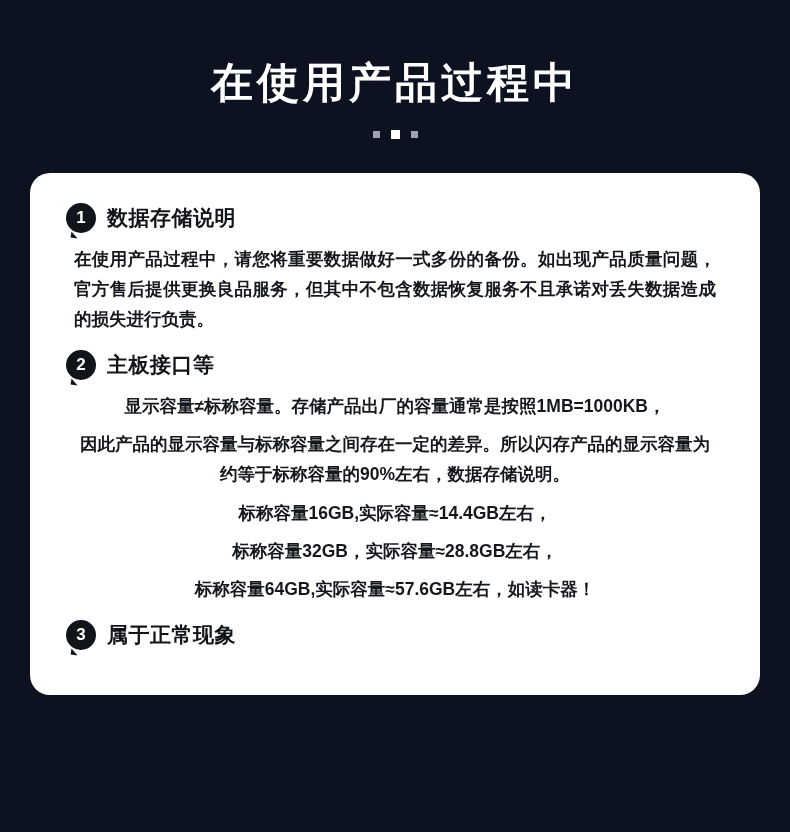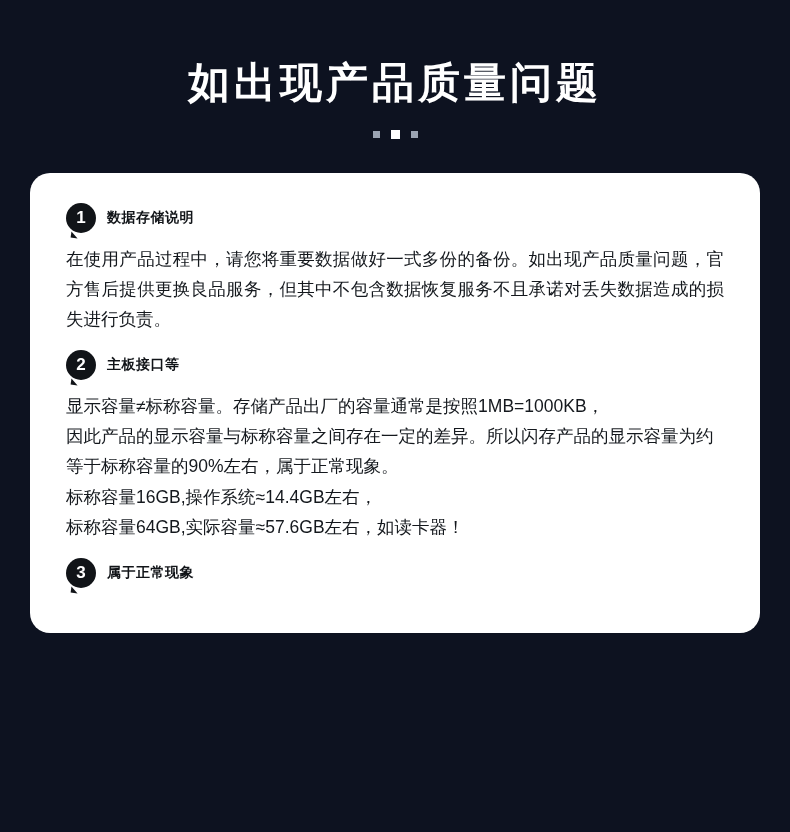--- a/index.html
+++ b/index.html
@@ -90,51 +90,52 @@
     bottom: -5px;
     left: 5px;
     width: 0;
     height: 0;
     border-left: 7px solid #111418;
     border-top: 6px solid transparent;
     border-bottom: 0 solid transparent;
     transform: rotate(8deg);
   }
   .sec-title {
-    font-size: 14px;
+    font-size: 21px;
     font-weight: bold;
     color: #111418;
     letter-spacing: 0.5px;
     font-family: "Liberation Sans", sans-serif;
   }
   .body-text {
     font-size: 17.5px;
     line-height: 1.72;
     color: #14181d;
     text-align: justify;
     font-family: "Liberation Sans", sans-serif;
   }
   .body-text p {
-    margin: 0;
+    margin: 8px;
+    font-weight: bold;
   }
   .sec-2 .body-text p,
   .sec-3 .body-text p {
-    text-align: left;
+    text-align: center;
   }
   .sec-1 { margin-bottom: 16px; }
   .sec-2 { margin-bottom: 16px; }
   .sec-3 { margin-bottom: 0; }
 </style>
 </head>
 <body>
 
 <div class="page">
 
   <div class="header">
-    <h1 class="title">如出现产品质量问题</h1>
+    <h1 class="title">在使用产品过程中</h1>
     <div class="dots">
       <span class="dot"></span>
       <span class="dot active"></span>
       <span class="dot"></span>
     </div>
   </div>
 
   <div class="card">
 
     <div class="section sec-1">
@@ -147,22 +148,23 @@
       </div>
     </div>
 
     <div class="section sec-2">
       <div class="sec-head">
         <div class="badge">2</div>
         <div class="sec-title">主板接口等</div>
       </div>
       <div class="body-text">
         <p>显示容量≠标称容量。存储产品出厂的容量通常是按照1MB=1000KB，</p>
-        <p>因此产品的显示容量与标称容量之间存在一定的差异。所以闪存产品的显示容量为约等于标称容量的90%左右，属于正常现象。</p>
-        <p>标称容量16GB,操作系统≈14.4GB左右，</p>
+        <p>因此产品的显示容量与标称容量之间存在一定的差异。所以闪存产品的显示容量为约等于标称容量的90%左右，数据存储说明。</p>
+        <p>标称容量16GB,实际容量≈14.4GB左右，</p>
+        <p>标称容量32GB，实际容量≈28.8GB左右，</p>
         <p>标称容量64GB,实际容量≈57.6GB左右，如读卡器！</p>
       </div>
     </div>
 
     <div class="section sec-3">
       <div class="sec-head">
         <div class="badge">3</div>
         <div class="sec-title">属于正常现象</div>
       </div>
     </div>

